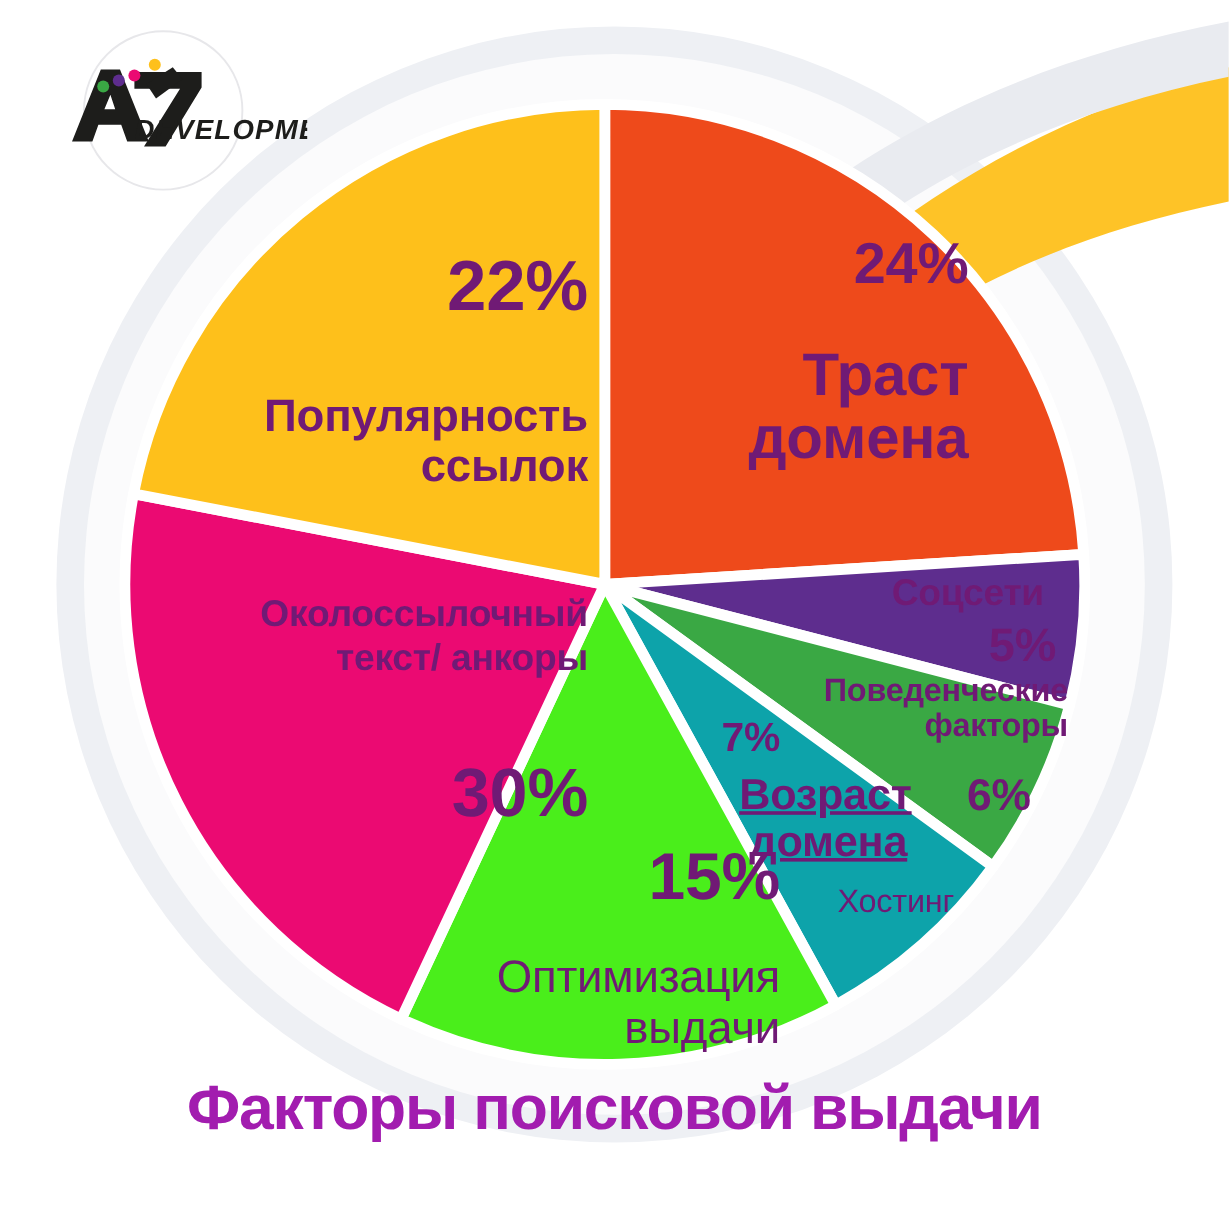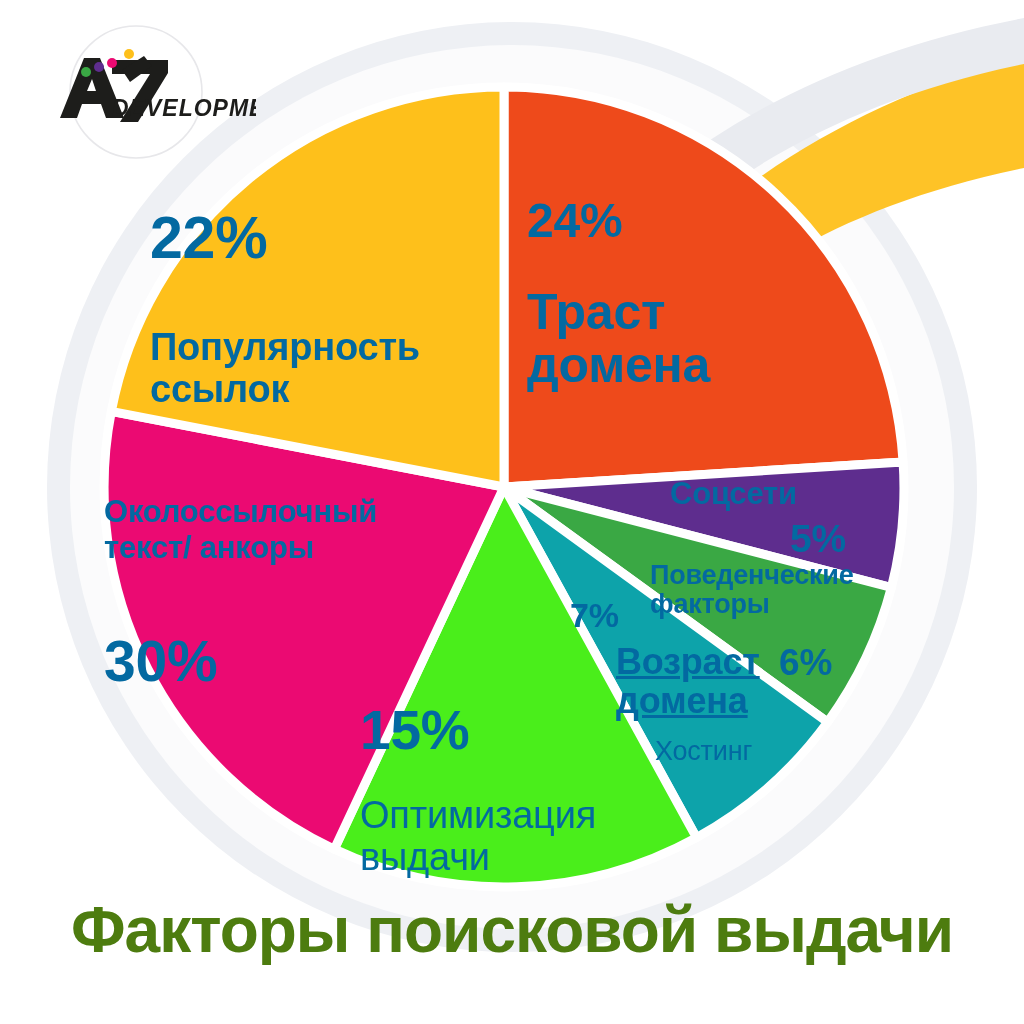--- a/index.html
+++ b/index.html
@@ -40,22 +40,22 @@
     left: 0;
     top: 0;
     width: 1024px;
     height: 1024px;
     z-index: 3;
   }
 
   
   .slice-label {
     position: absolute;
-    color: #0369a1;
-    text-align: left;
+    color: #701a75;
+    text-align: right;
     line-height: 1.07;
     font-weight: bold;
     z-index: 4;
     letter-spacing: -0.2px;
     pointer-events: none;
     white-space: pre-line;
   }
   .pct { display: block; }
   .nm  { display: block; }
 
@@ -95,23 +95,23 @@
   
   #title-block {
     position: absolute;
     left: 0;
     top: 898px;
     width: 1024px;
     text-align: center;
     z-index: 6;
   }
   #main-title {
-    font-size: 64px;
+    font-size: 52px;
     font-weight: bold;
-    color: #4d7c0f;
+    color: #a21caf;
     letter-spacing: -1px;
     line-height: 1;
     text-align: center;
   }
   #sub-title {
     font-size: 40px;
     font-weight: normal;
     color: #2b2b2b;
     margin-top: 11px;
     line-height: 1;

